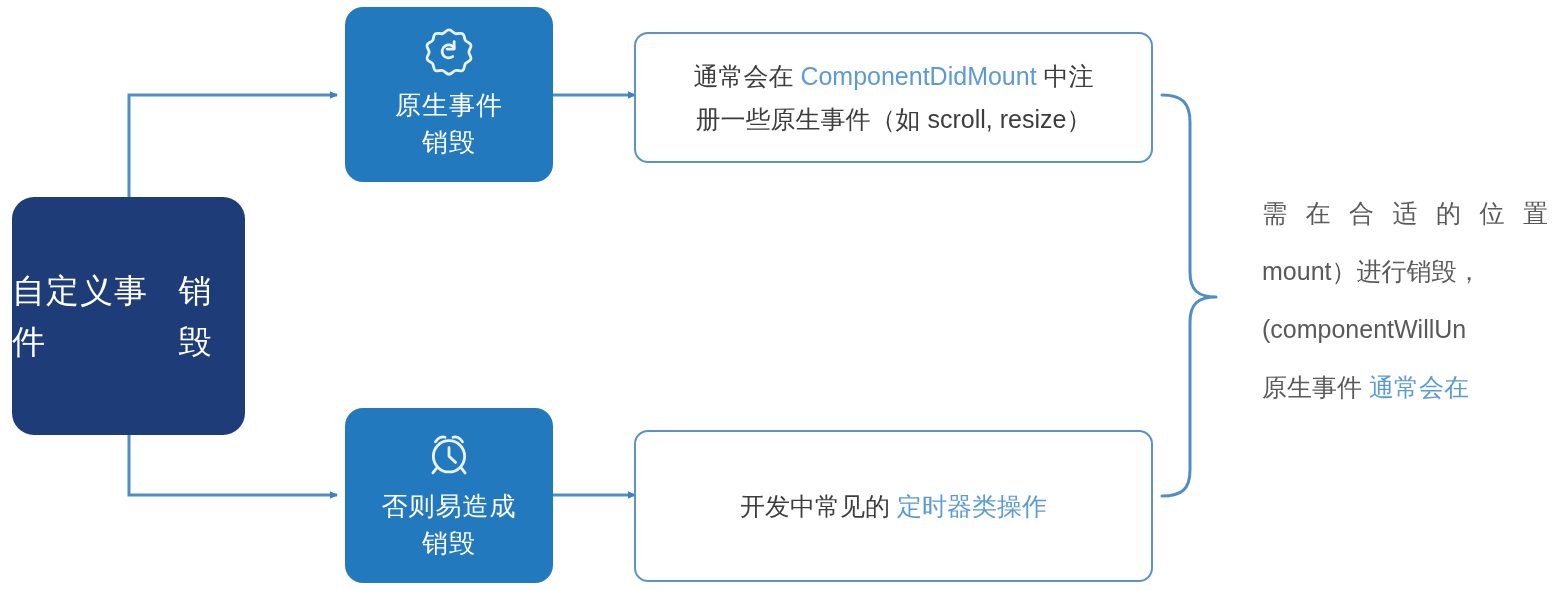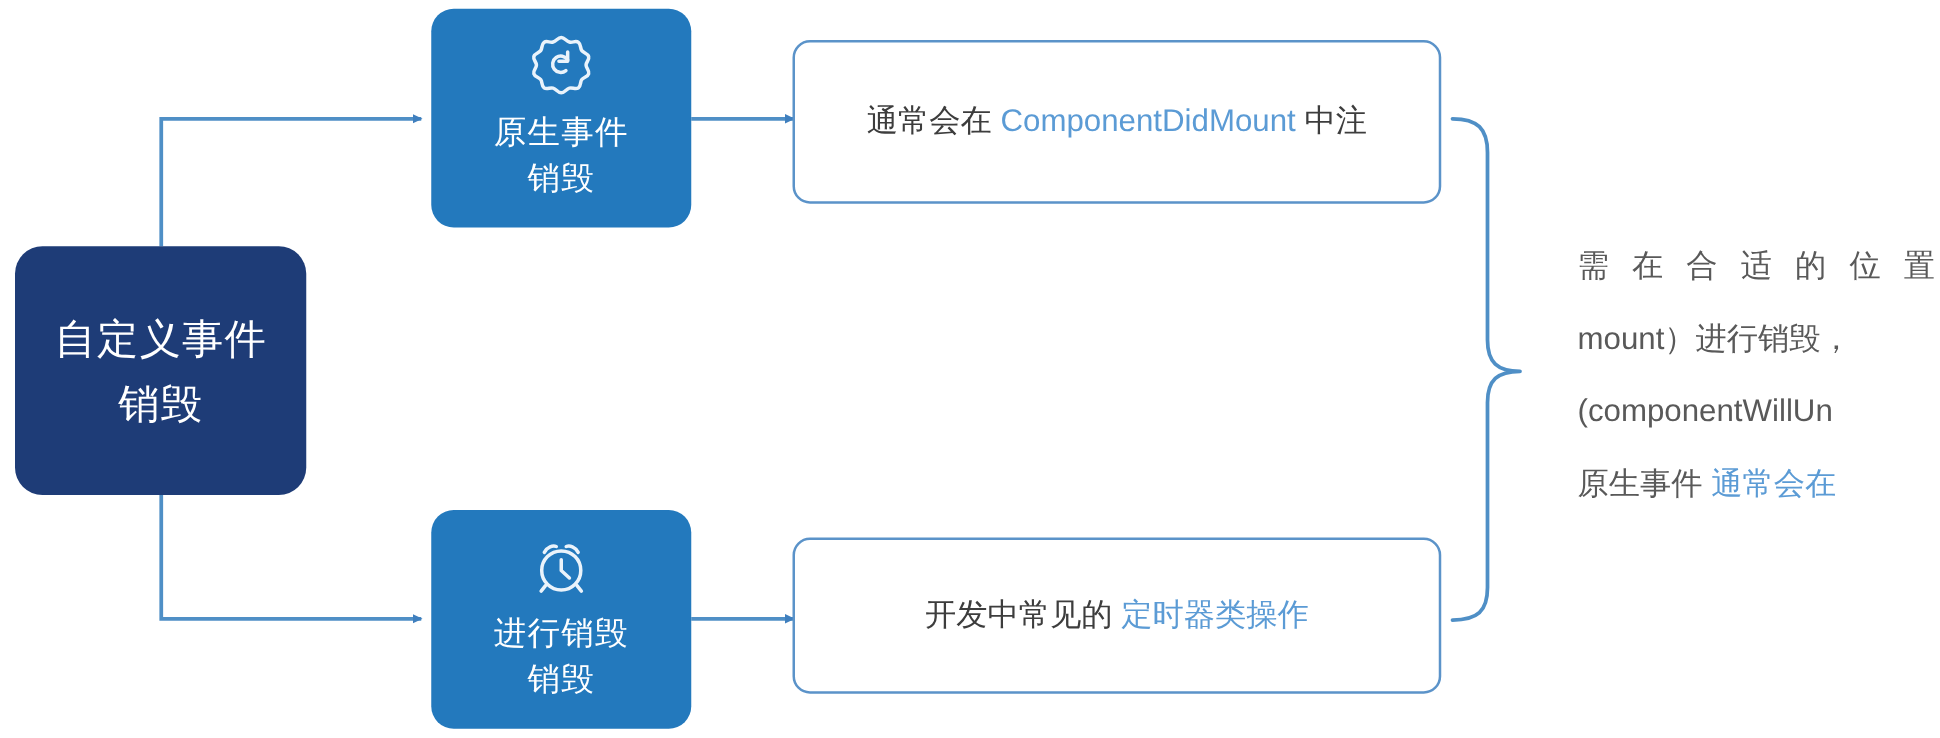--- a/index.html
+++ b/index.html
@@ -25,25 +25,25 @@
     height: 590px;
     pointer-events: none;
   }
 
   
   .node-root {
     position: absolute;
     left: 12px;
     top: 197px;
     width: 233px;
-    height: 199px;
+    height: 238px;
     background: #1e3c77;
     border-radius: 22px;
     display: flex;
-    flex-direction: column;
+    flex-direction: row;
     align-items: center;
     justify-content: center;
     color: #ffffff;
     font-size: 33px;
     line-height: 1.55;
     letter-spacing: 1px;
     z-index: 3;
   }
 
   
@@ -88,21 +88,21 @@
     display: flex;
     flex-direction: column;
     align-items: center;
     justify-content: center;
     color: #3d3d3d;
     font-size: 25px;
     line-height: 1.72;
     z-index: 3;
   }
   .detail-box.top { top: 32px;  height: 131px; }
-  .detail-box.bot { top: 430px; height: 125px; }
+  .detail-box.bot { top: 430px; height: 152px; }
   .detail-box .row { display: block; white-space: nowrap; }
   .hl { color: #5b9bd5; }
 
   
   .summary {
     position: absolute;
     left: 1262px;
     top: 184px;
     width: 286px;
     color: #595959;
@@ -165,32 +165,33 @@
       <path d="M28.4 14.2 L28.4 20.6 L22.4 20.6" fill="none" stroke="#eaf3fb" stroke-width="2.4" stroke-linecap="round" stroke-linejoin="round"></path>
     </svg>
     <span class="node-line">原生事件</span>
     <span class="node-line">销毁</span>
   </div>
 
   <div class="detail-box top">
     <span class="row">
       <span>通常会在 </span><span class="hl">ComponentDidMount</span><span> 中注</span>
     </span>
+    <span class="row">册一些原生事件（如 scroll, resize）</span>
   </div>
 
   <div class="node-mid bot">
     <svg class="node-icon" viewBox="0 0 48 48" xmlns="http://www.w3.org/2000/svg">
       <circle cx="24" cy="26" r="13.4" fill="none" stroke="#eaf3fb" stroke-width="2.4"></circle>
       <path d="M24 18.6 L24 26 L29.6 31.2" fill="none" stroke="#eaf3fb" stroke-width="2.4" stroke-linecap="round" stroke-linejoin="round"></path>
       <path d="M12.4 13.6 C14.4 9.8 18.2 8.6 20.6 9.6" fill="none" stroke="#eaf3fb" stroke-width="2.4" stroke-linecap="round"></path>
       <path d="M35.6 13.6 C33.6 9.8 29.8 8.6 27.4 9.6" fill="none" stroke="#eaf3fb" stroke-width="2.4" stroke-linecap="round"></path>
       <path d="M13.2 36.4 L10.2 40.2" fill="none" stroke="#eaf3fb" stroke-width="2.4" stroke-linecap="round"></path>
       <path d="M34.8 36.4 L37.8 40.2" fill="none" stroke="#eaf3fb" stroke-width="2.4" stroke-linecap="round"></path>
     </svg>
-    <span class="node-line">进行销毁</span>
+    <span class="node-line">否则易造成</span>
     <span class="node-line">销毁</span>
   </div>
 
   <div class="detail-box bot">
     <span class="row">
       <span>开发中常见的 </span><span class="hl">定时器类操作</span>
     </span>
   </div>
 
   <div class="summary">

